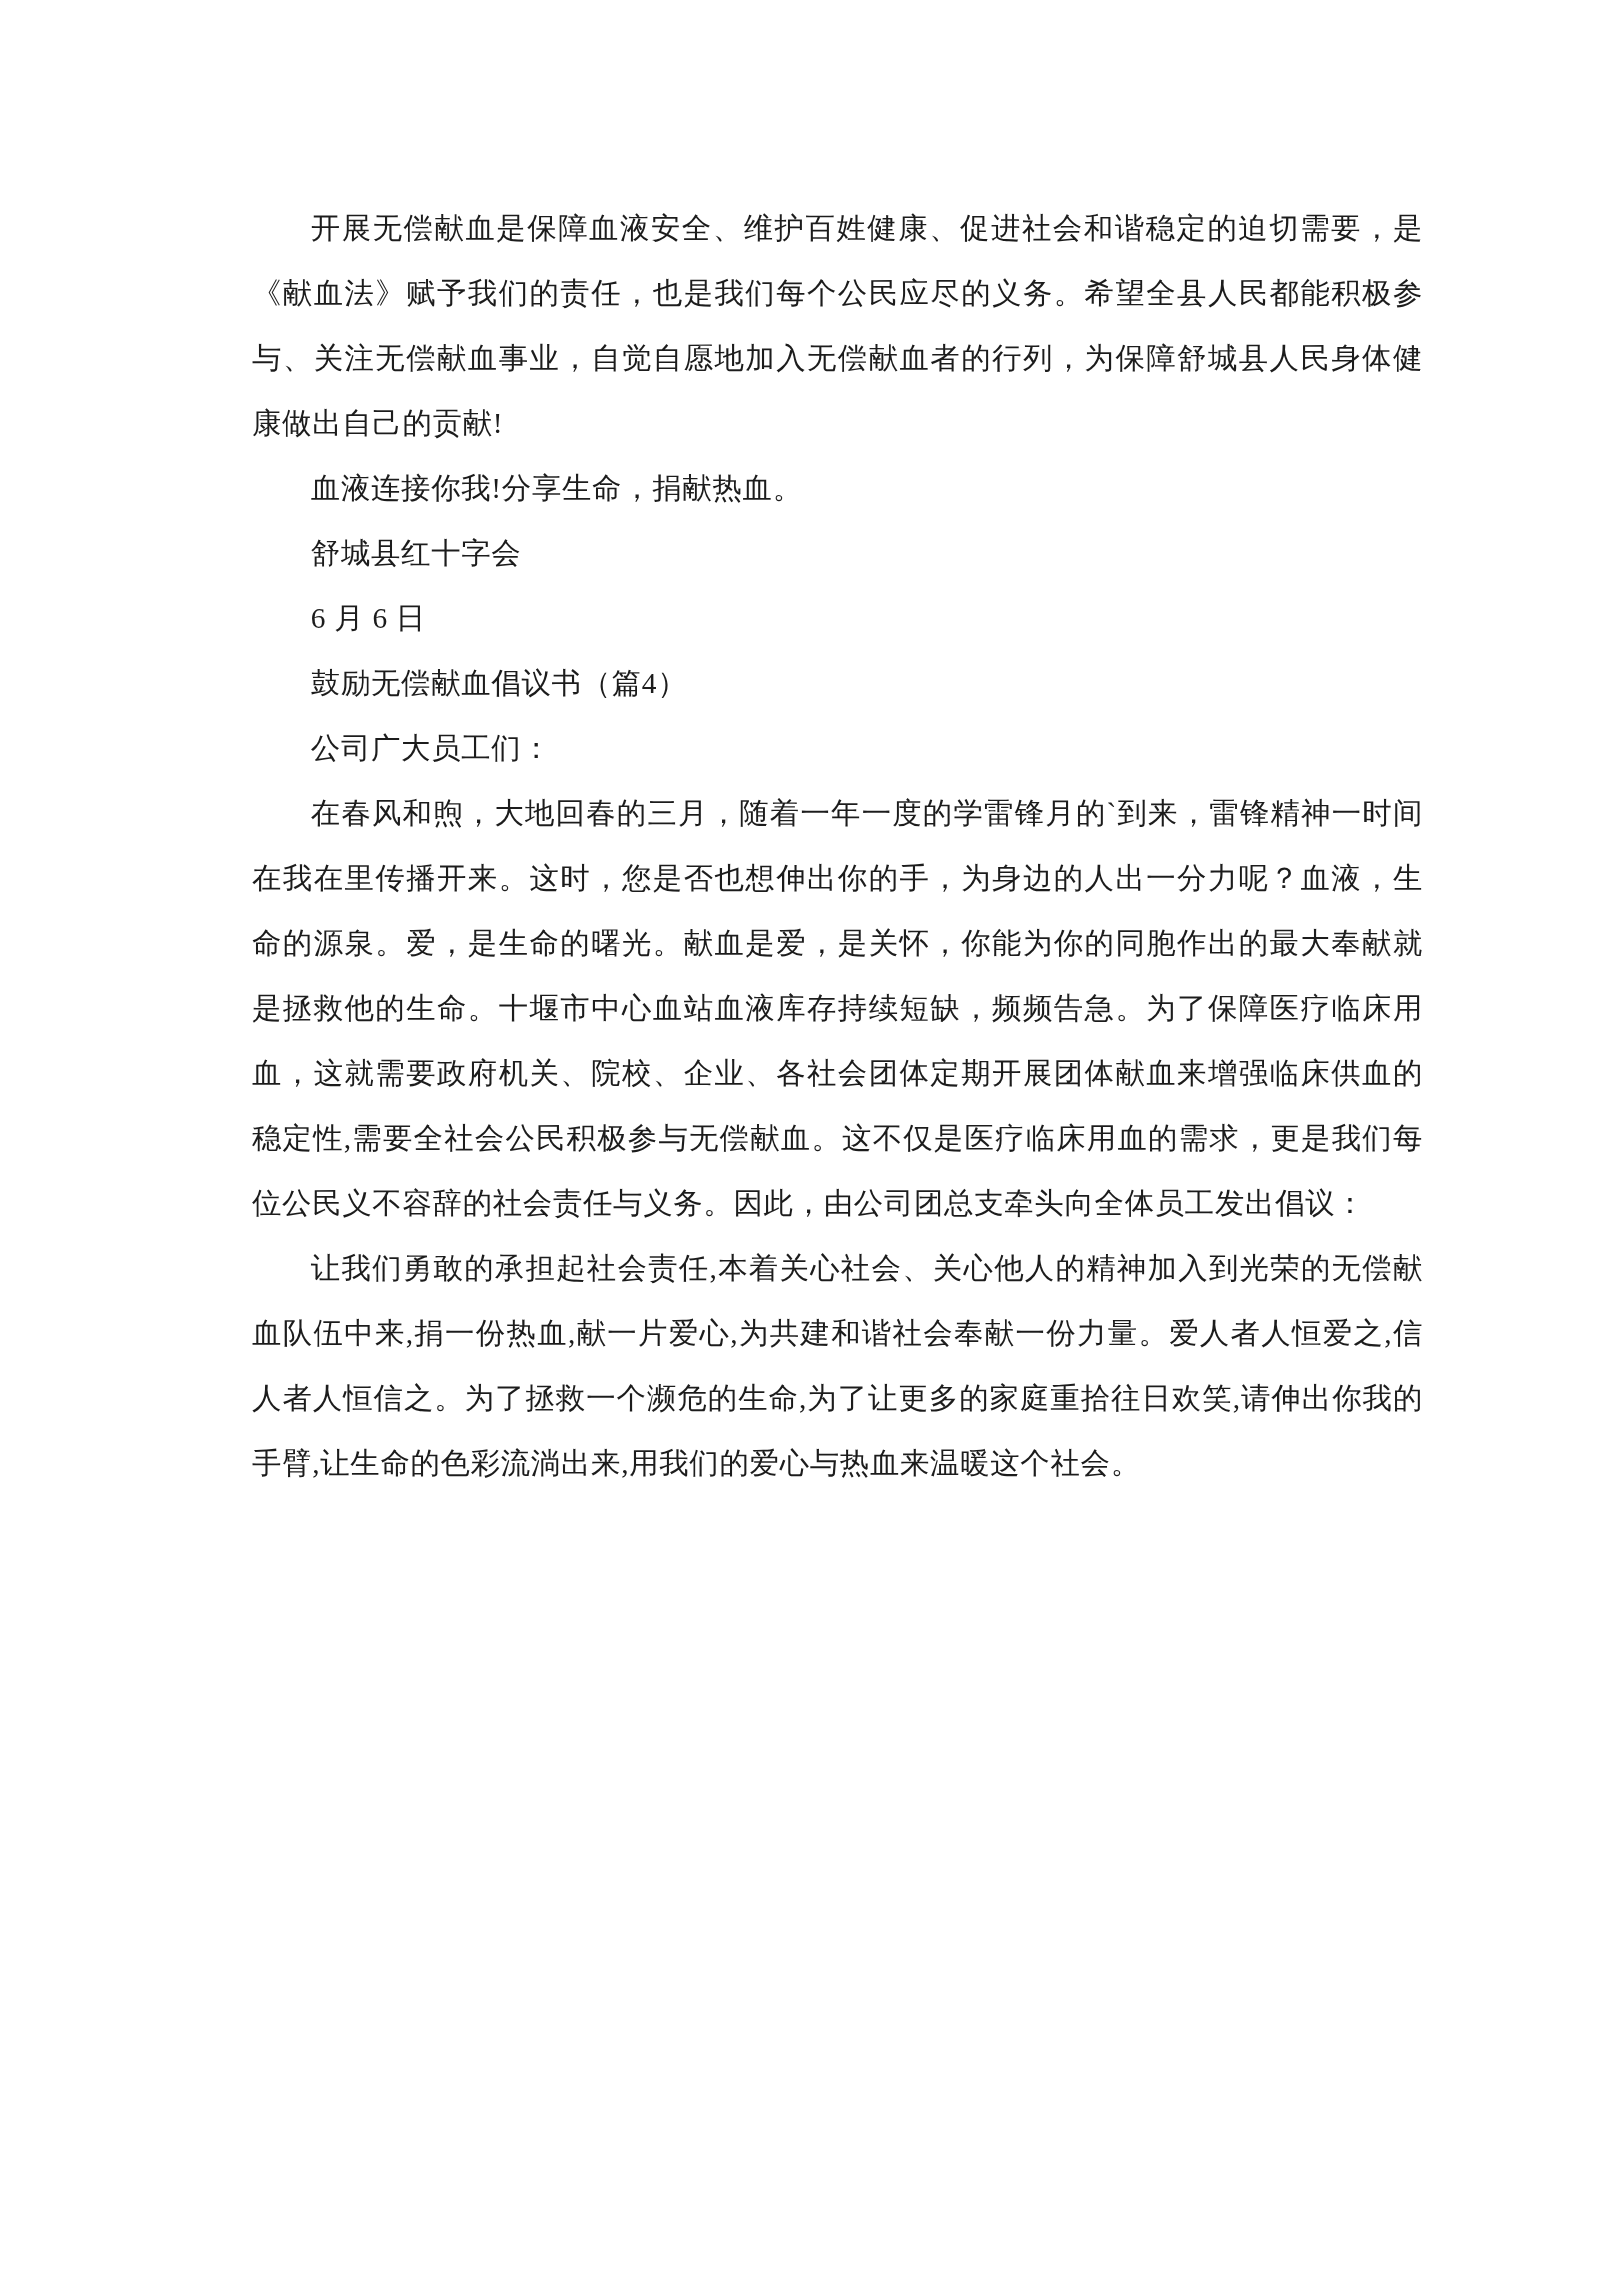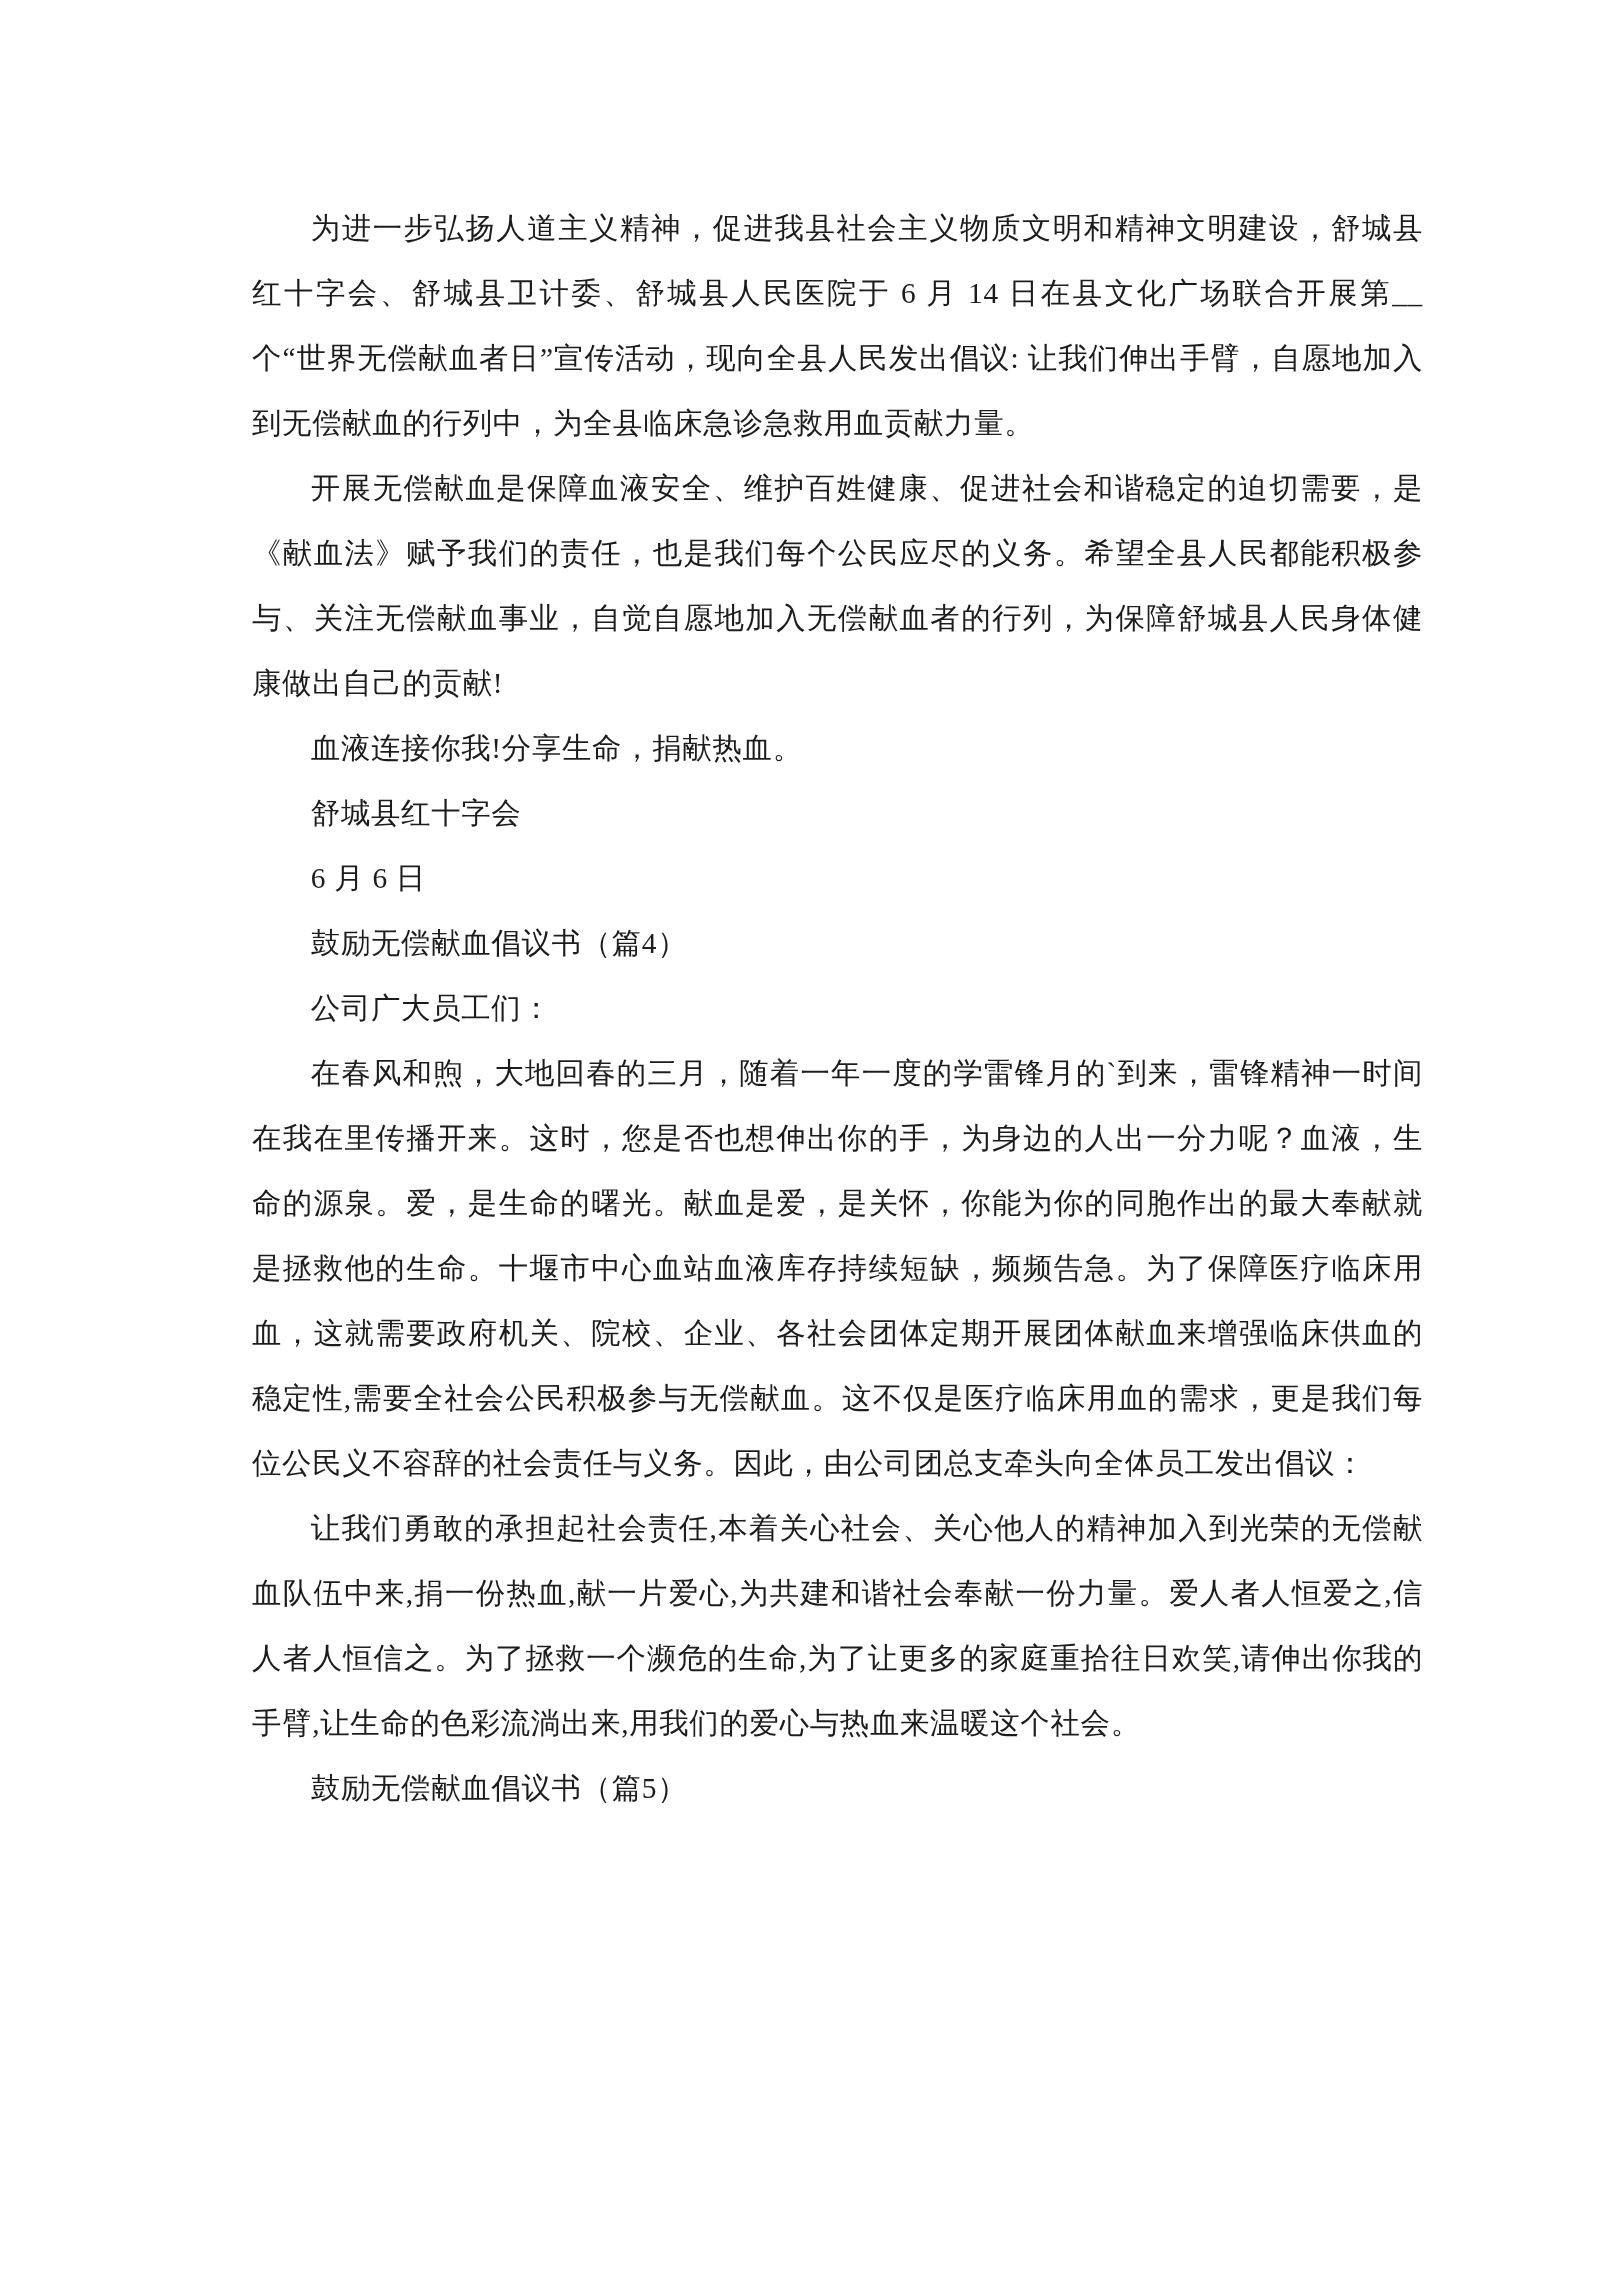--- a/index.html
+++ b/index.html
@@ -33,25 +33,23 @@
     padding: 0;
     text-indent: 2em;
     word-break: break-all;
   }
 </style>
 </head>
 <body>
 
 <div class="page">
   <div class="content">
-    <p>为进一步弘扬人道主义精神，促进我县社会主义物质文明和精神文明建设，舒城县红十字会、舒城县卫计委、舒城县人民医院于 6 月 14 日在县文化广场联合开展第__个“世界无偿献血者日”宣传活动，现向全县人民发出倡议: 让我们伸出手臂，自愿地加入到无偿献血的行列中，为全县临床急诊急救用血贡献力量。</p>
     <p>开展无偿献血是保障血液安全、维护百姓健康、促进社会和谐稳定的迫切需要，是《献血法》赋予我们的责任，也是我们每个公民应尽的义务。希望全县人民都能积极参与、关注无偿献血事业，自觉自愿地加入无偿献血者的行列，为保障舒城县人民身体健康做出自己的贡献!</p>
     <p>血液连接你我!分享生命，捐献热血。</p>
     <p>舒城县红十字会</p>
     <p>6 月 6 日</p>
     <p>鼓励无偿献血倡议书（篇4）</p>
     <p>公司广大员工们：</p>
     <p>在春风和煦，大地回春的三月，随着一年一度的学雷锋月的`到来，雷锋精神一时间在我在里传播开来。这时，您是否也想伸出你的手，为身边的人出一分力呢？血液，生命的源泉。爱，是生命的曙光。献血是爱，是关怀，你能为你的同胞作出的最大奉献就是拯救他的生命。十堰市中心血站血液库存持续短缺，频频告急。为了保障医疗临床用血，这就需要政府机关、院校、企业、各社会团体定期开展团体献血来增强临床供血的稳定性,需要全社会公民积极参与无偿献血。这不仅是医疗临床用血的需求，更是我们每位公民义不容辞的社会责任与义务。因此，由公司团总支牵头向全体员工发出倡议：</p>
     <p>让我们勇敢的承担起社会责任,本着关心社会、关心他人的精神加入到光荣的无偿献血队伍中来,捐一份热血,献一片爱心,为共建和谐社会奉献一份力量。爱人者人恒爱之,信人者人恒信之。为了拯救一个濒危的生命,为了让更多的家庭重拾往日欢笑,请伸出你我的手臂,让生命的色彩流淌出来,用我们的爱心与热血来温暖这个社会。</p>
-    <p>鼓励无偿献血倡议书（篇5）</p>
   </div>
 </div>
 
 
 </body></html>

